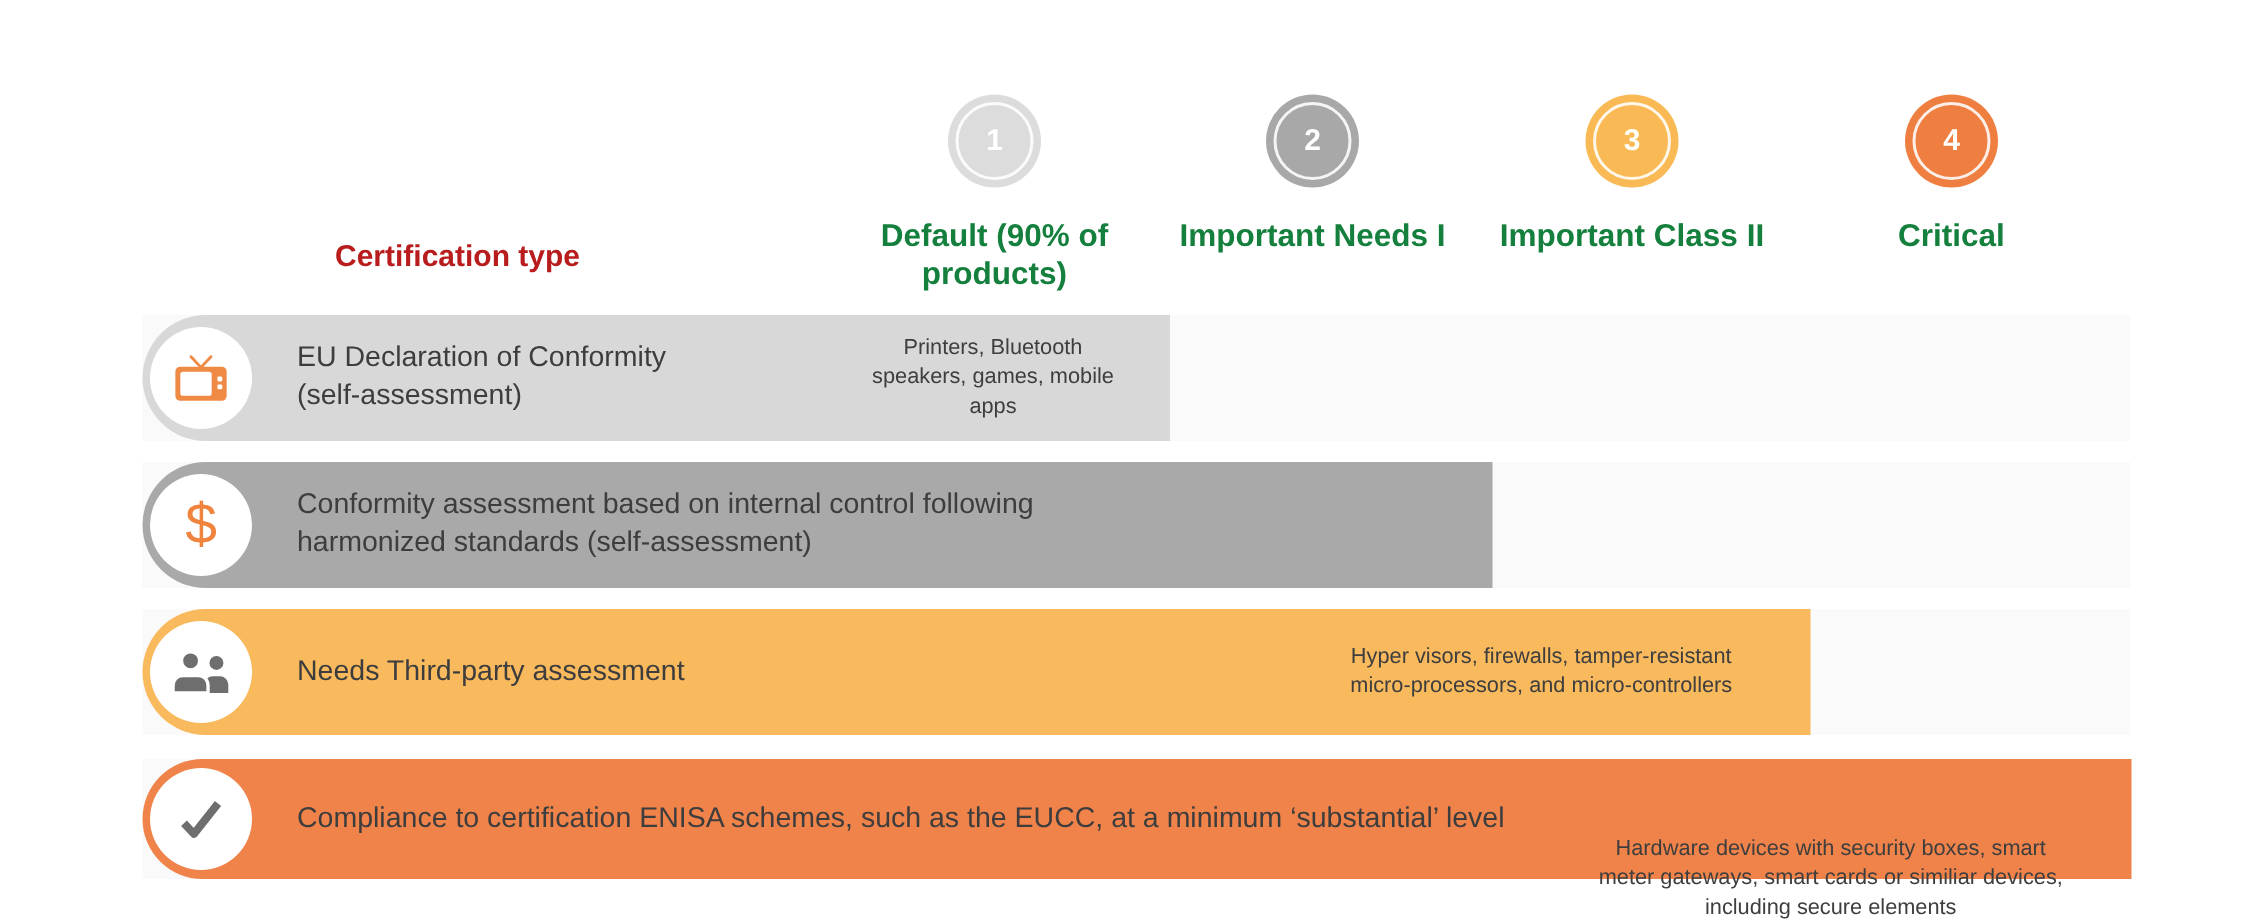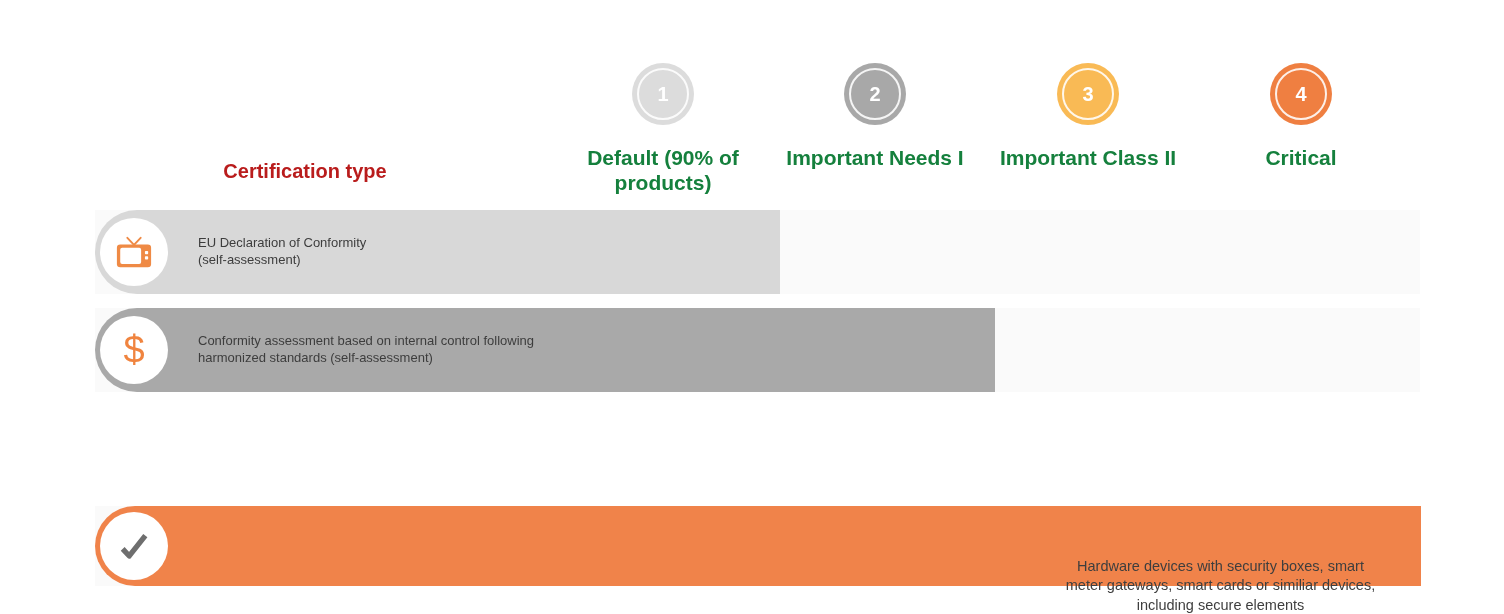--- a/index.html
+++ b/index.html
@@ -38,21 +38,21 @@
   .r3 .row-pill { width:1112px; }
   .r4 .row-pill { width:1326px; }
   .icon-circle {
     position:absolute; left:100px; top:50%; margin-top:-34px; width:68px; height:68px;
     background:#ffffff; border-radius:50%;
     display:flex; align-items:center; justify-content:center;
   }
   .row-label {
     position:absolute; left:198px; top:0; height:100%; max-width:840px;
     display:flex; align-items:center;
-    font-size:13px; color:#3d3d3d; line-height:1.3; white-space:pre-line;
+    font-size:19px; color:#3d3d3d; line-height:1.3; white-space:pre-line;
   }
   .row-products {
     position:absolute; top:0; height:100%;
     display:flex; align-items:center; justify-content:center; text-align:center;
     font-size:14.5px; color:#3e3e3e; line-height:1.32; white-space:pre-line;
   }
   .r1 .row-products { left:557px; width:210px; }
   .r2 .row-products { left:745px; width:230px; }
   .r3 .row-products { left:855px; width:345px; }
   .r4 .row-products { left:1028px; width:385px;margin-top:40px; }
@@ -103,39 +103,58 @@
       <svg width="38" height="33" viewBox="0 0 40 34">
         <path d="M13 1.5 L20 9 M27 1.5 L20 9" stroke="#ef8a45" stroke-width="2" fill="none" stroke-linecap="round"></path>
         <rect x="2" y="8.5" width="36" height="24" rx="3.5" fill="#ef8a45"></rect>
         <rect x="5.5" y="12" width="22" height="17" rx="2" fill="#ffffff"></rect>
         <rect x="31.5" y="15.5" width="3.4" height="3.4" rx="0.8" fill="#ffffff"></rect>
         <rect x="31.5" y="21" width="3.4" height="3.4" rx="0.8" fill="#ffffff"></rect>
       </svg>
     </div>
     <div class="row-label">EU Declaration of Conformity
 (self-assessment)</div>
+    <div class="row-products">Printers, Bluetooth
+speakers, games, mobile
+apps</div>
   </div>
 
   <div class="row r2">
     <div class="row-band"></div>
     <div class="row-pill" style="background-color: rgb(169, 169, 169);"></div>
     <div class="icon-circle">
       <span class="dollar-glyph">$</span>
     </div>
     <div class="row-label">Conformity assessment based on internal control following
 harmonized standards (self-assessment)</div>
   </div>
 
+  <div class="row r3">
+    <div class="row-band"></div>
+    <div class="row-pill" style="background-color: rgb(249, 185, 93);"></div>
+    <div class="icon-circle">
+      <svg width="41" height="30" viewBox="0 0 44 32">
+        <circle cx="32.5" cy="9.5" r="5" fill="#6e6e6e"></circle>
+        <path d="M24 31 v-6 a6 6 0 0 1 6-6 h5 a6 6 0 0 1 6 6 v6 z" fill="#6e6e6e"></path>
+        <circle cx="14" cy="8" r="6.5" fill="#6e6e6e" stroke="#ffffff" stroke-width="2.4"></circle>
+        <path d="M1.5 31 v-5.5 a7 7 0 0 1 7-7 h11 a7 7 0 0 1 7 7 V31 z" fill="#6e6e6e" stroke="#ffffff" stroke-width="2.4"></path>
+      </svg>
+    </div>
+    <div class="row-label">Needs Third-party assessment</div>
+    <div class="row-products">Hyper visors, firewalls, tamper-resistant
+micro-processors, and micro-controllers</div>
+  </div>
 
   <div class="row r4">
     <div class="row-band"></div>
     <div class="row-pill" style="background-color: rgb(240, 131, 74);"></div>
     <div class="icon-circle">
       <svg width="34" height="29" viewBox="0 0 36 30">
         <path d="M6 17.5 L13 25 L30 3.5" stroke="#6e6e6e" stroke-width="5.6" fill="none" stroke-linejoin="round"></path>
       </svg>
     </div>
+    <div class="row-label">Compliance to certification ENISA schemes, such as the EUCC, at a minimum ‘substantial’ level</div>
     <div class="row-products">Hardware devices with security boxes, smart
 meter gateways, smart cards or similiar devices,
 including secure elements</div>
   </div>
 
 </div>
 
 </body></html>

